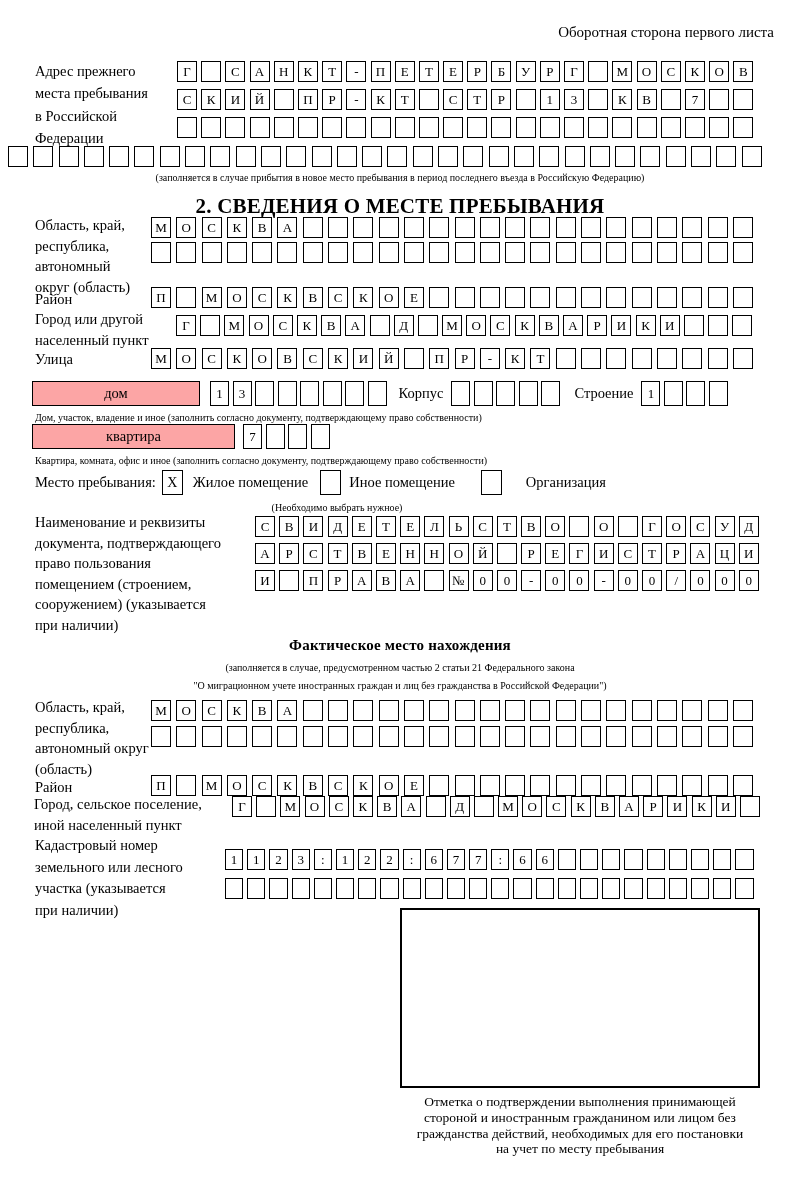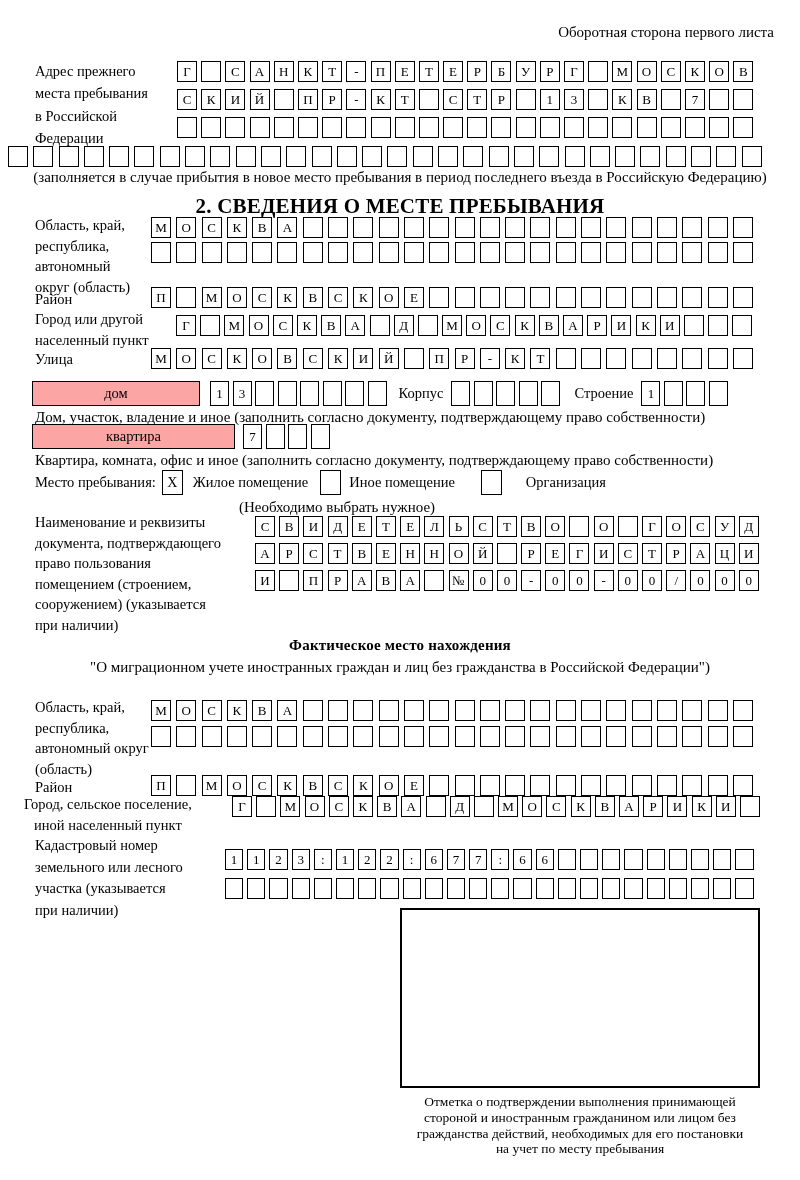--- a/index.html
+++ b/index.html
@@ -2,21 +2,21 @@
 <html><head>
 <meta charset="utf-8">
 <style>
   html,body{margin:0;padding:0;background:#fff;}
   .page{
     position:relative;width:800px;height:1180px;background:#ffffff;color:#000;
     font-family:"Liberation Serif","DejaVu Serif",serif;overflow:hidden;border-radius:25px;
   }
   .pos{position:absolute;}
   .lbl{font-size:14.5px;line-height:20.5px;}
-  .cap{font-size:15px;line-height:17px;}
+  .cap{font-size:10px;line-height:17px;}
   .title{font-weight:bold;font-size:21px;letter-spacing:.2px;}
   
   .cells{position:absolute;display:flex;gap:5.3px;}
   .cells .cell{
     flex:0 0 20px;width:20px;height:20.5px;border:1.5px solid #000;box-sizing:border-box;
     display:flex;align-items:center;justify-content:center;
     font-size:13px;line-height:1;background:#fff;
   }
   .cells.md{gap:4.2px;}
   .cells.sm{gap:4px;}
@@ -63,21 +63,21 @@
   .p-doc-r1{left:255px;top:516px;}
   .p-doc-r2{left:255px;top:543px;}
   .p-doc-r3{left:255px;top:570px;}
   .p-fact-title{top:637px;left:0;width:800px;font-size:15px;}
   .p-fact-cap{top:659px;left:0;width:800px;line-height:17.5px;}
   .p-obl2-lab{left:35px;top:697px;}
   .p-obl2-r1{left:151px;top:700px;}
   .p-obl2-r2{left:151px;top:726px;}
   .p-raion2-lab{left:35px;top:777px;}
   .p-raion2-r{left:151px;top:775px;}
-  .p-gorod2-lab{left:24px;top:794px;text-align:center;}
+  .p-gorod2-lab{left:34px;top:794px;}
   .p-gorod2-r{left:232px;top:796px;}
   .p-kad-lab{left:35px;top:835px;line-height:21.5px;}
   .p-kad-r1{left:225px;top:849px;}
   .p-kad-r2{left:225px;top:878px;}
   .p-stamp-box{left:400px;top:908px;width:360px;height:180px;border:2px solid #000;box-sizing:border-box;background:#fff;}
   .p-stamp-cap{left:375px;top:1094px;width:410px;font-size:13.5px;line-height:15.8px;}
   
   .g10{margin-left:10px;} .g12{margin-left:12px;} .g8{margin-left:8px;} .g14{margin-left:14px;}
   .g6{margin-left:6px;} .g26{margin-left:26px;} .g24{margin-left:24px;}
   .dombox{width:168px;}
@@ -481,20 +481,21 @@
       <span class="cell">0</span>
       <span class="cell">0</span>
       <span class="cell">/</span>
       <span class="cell">0</span>
       <span class="cell">0</span>
       <span class="cell">0</span>
     </div>
 
   <div class="pos p-fact-title title center">Фактическое место нахождения</div>
   <div class="pos p-fact-cap cap center">
+      <div>(заполняется в случае, предусмотренном частью 2 статьи 21 Федерального закона</div>
       <div>"О миграционном учете иностранных граждан и лиц без гражданства в Российской Федерации")</div>
     </div>
 
   <div class="pos p-obl2-lab lbl">
       <div>Область, край,</div>
       <div>республика,</div>
       <div>автономный округ</div>
       <div>(область)</div>
     </div>
   <div class="cells p-obl2-r1">

